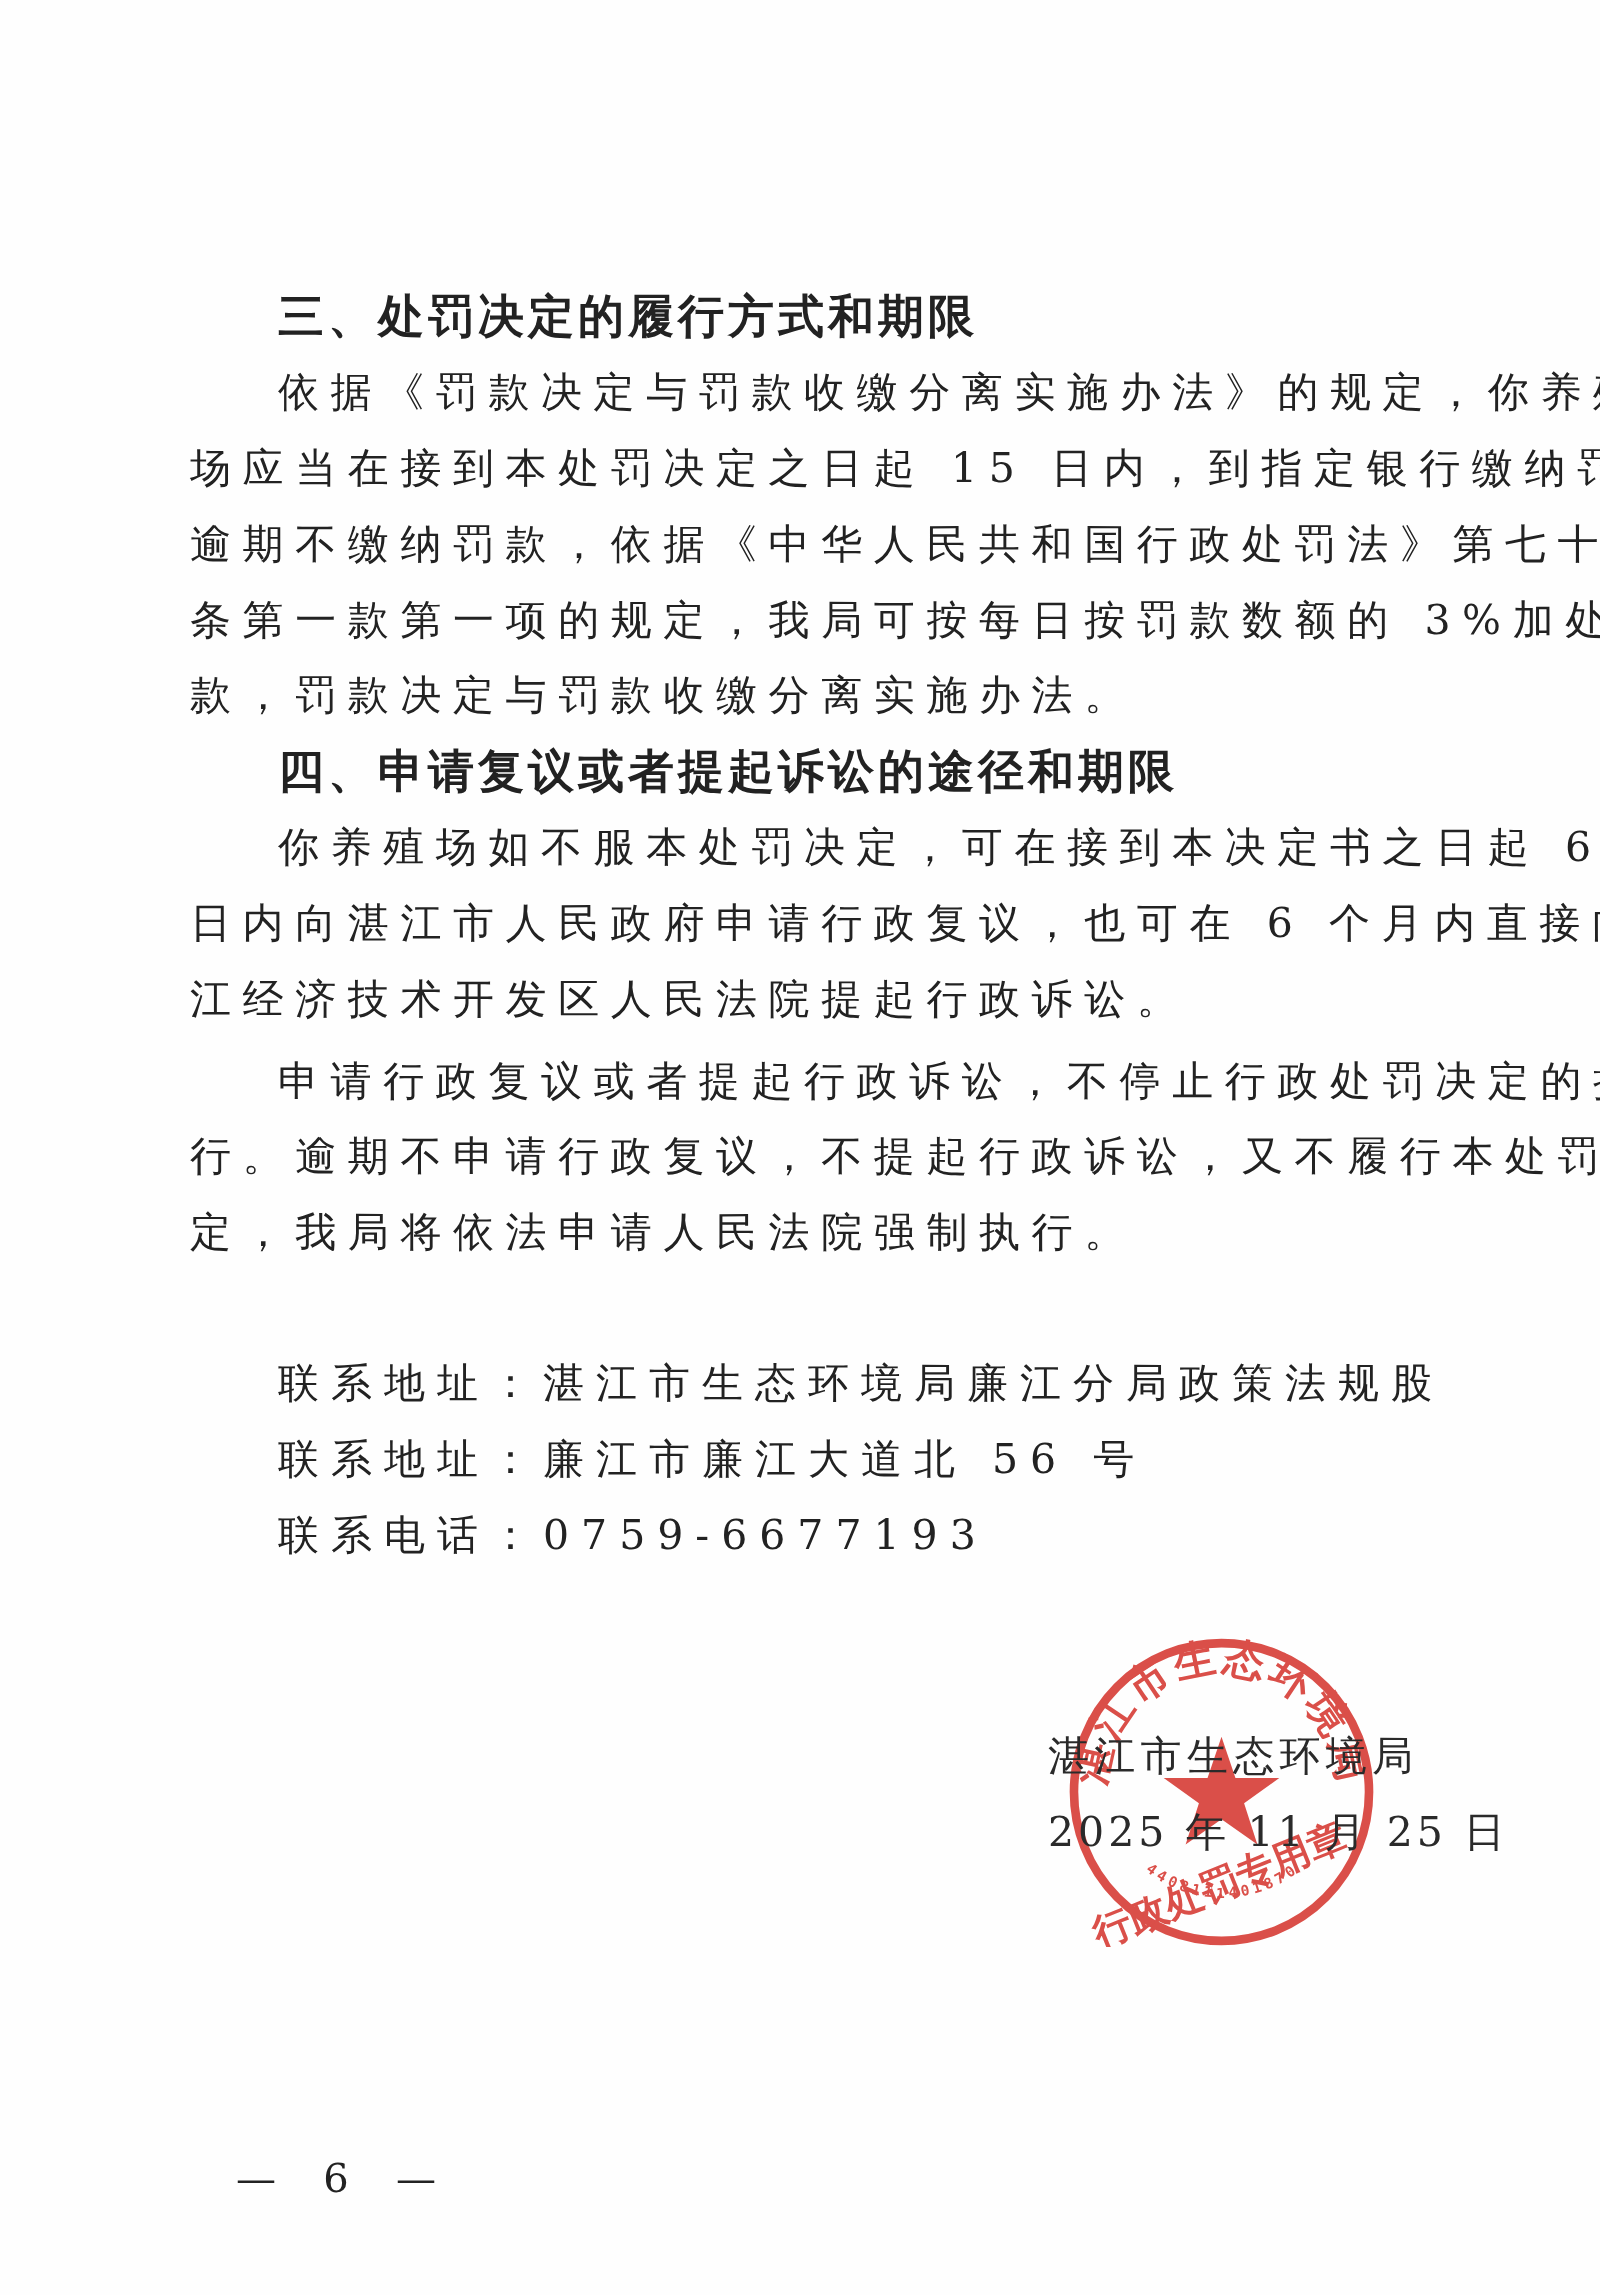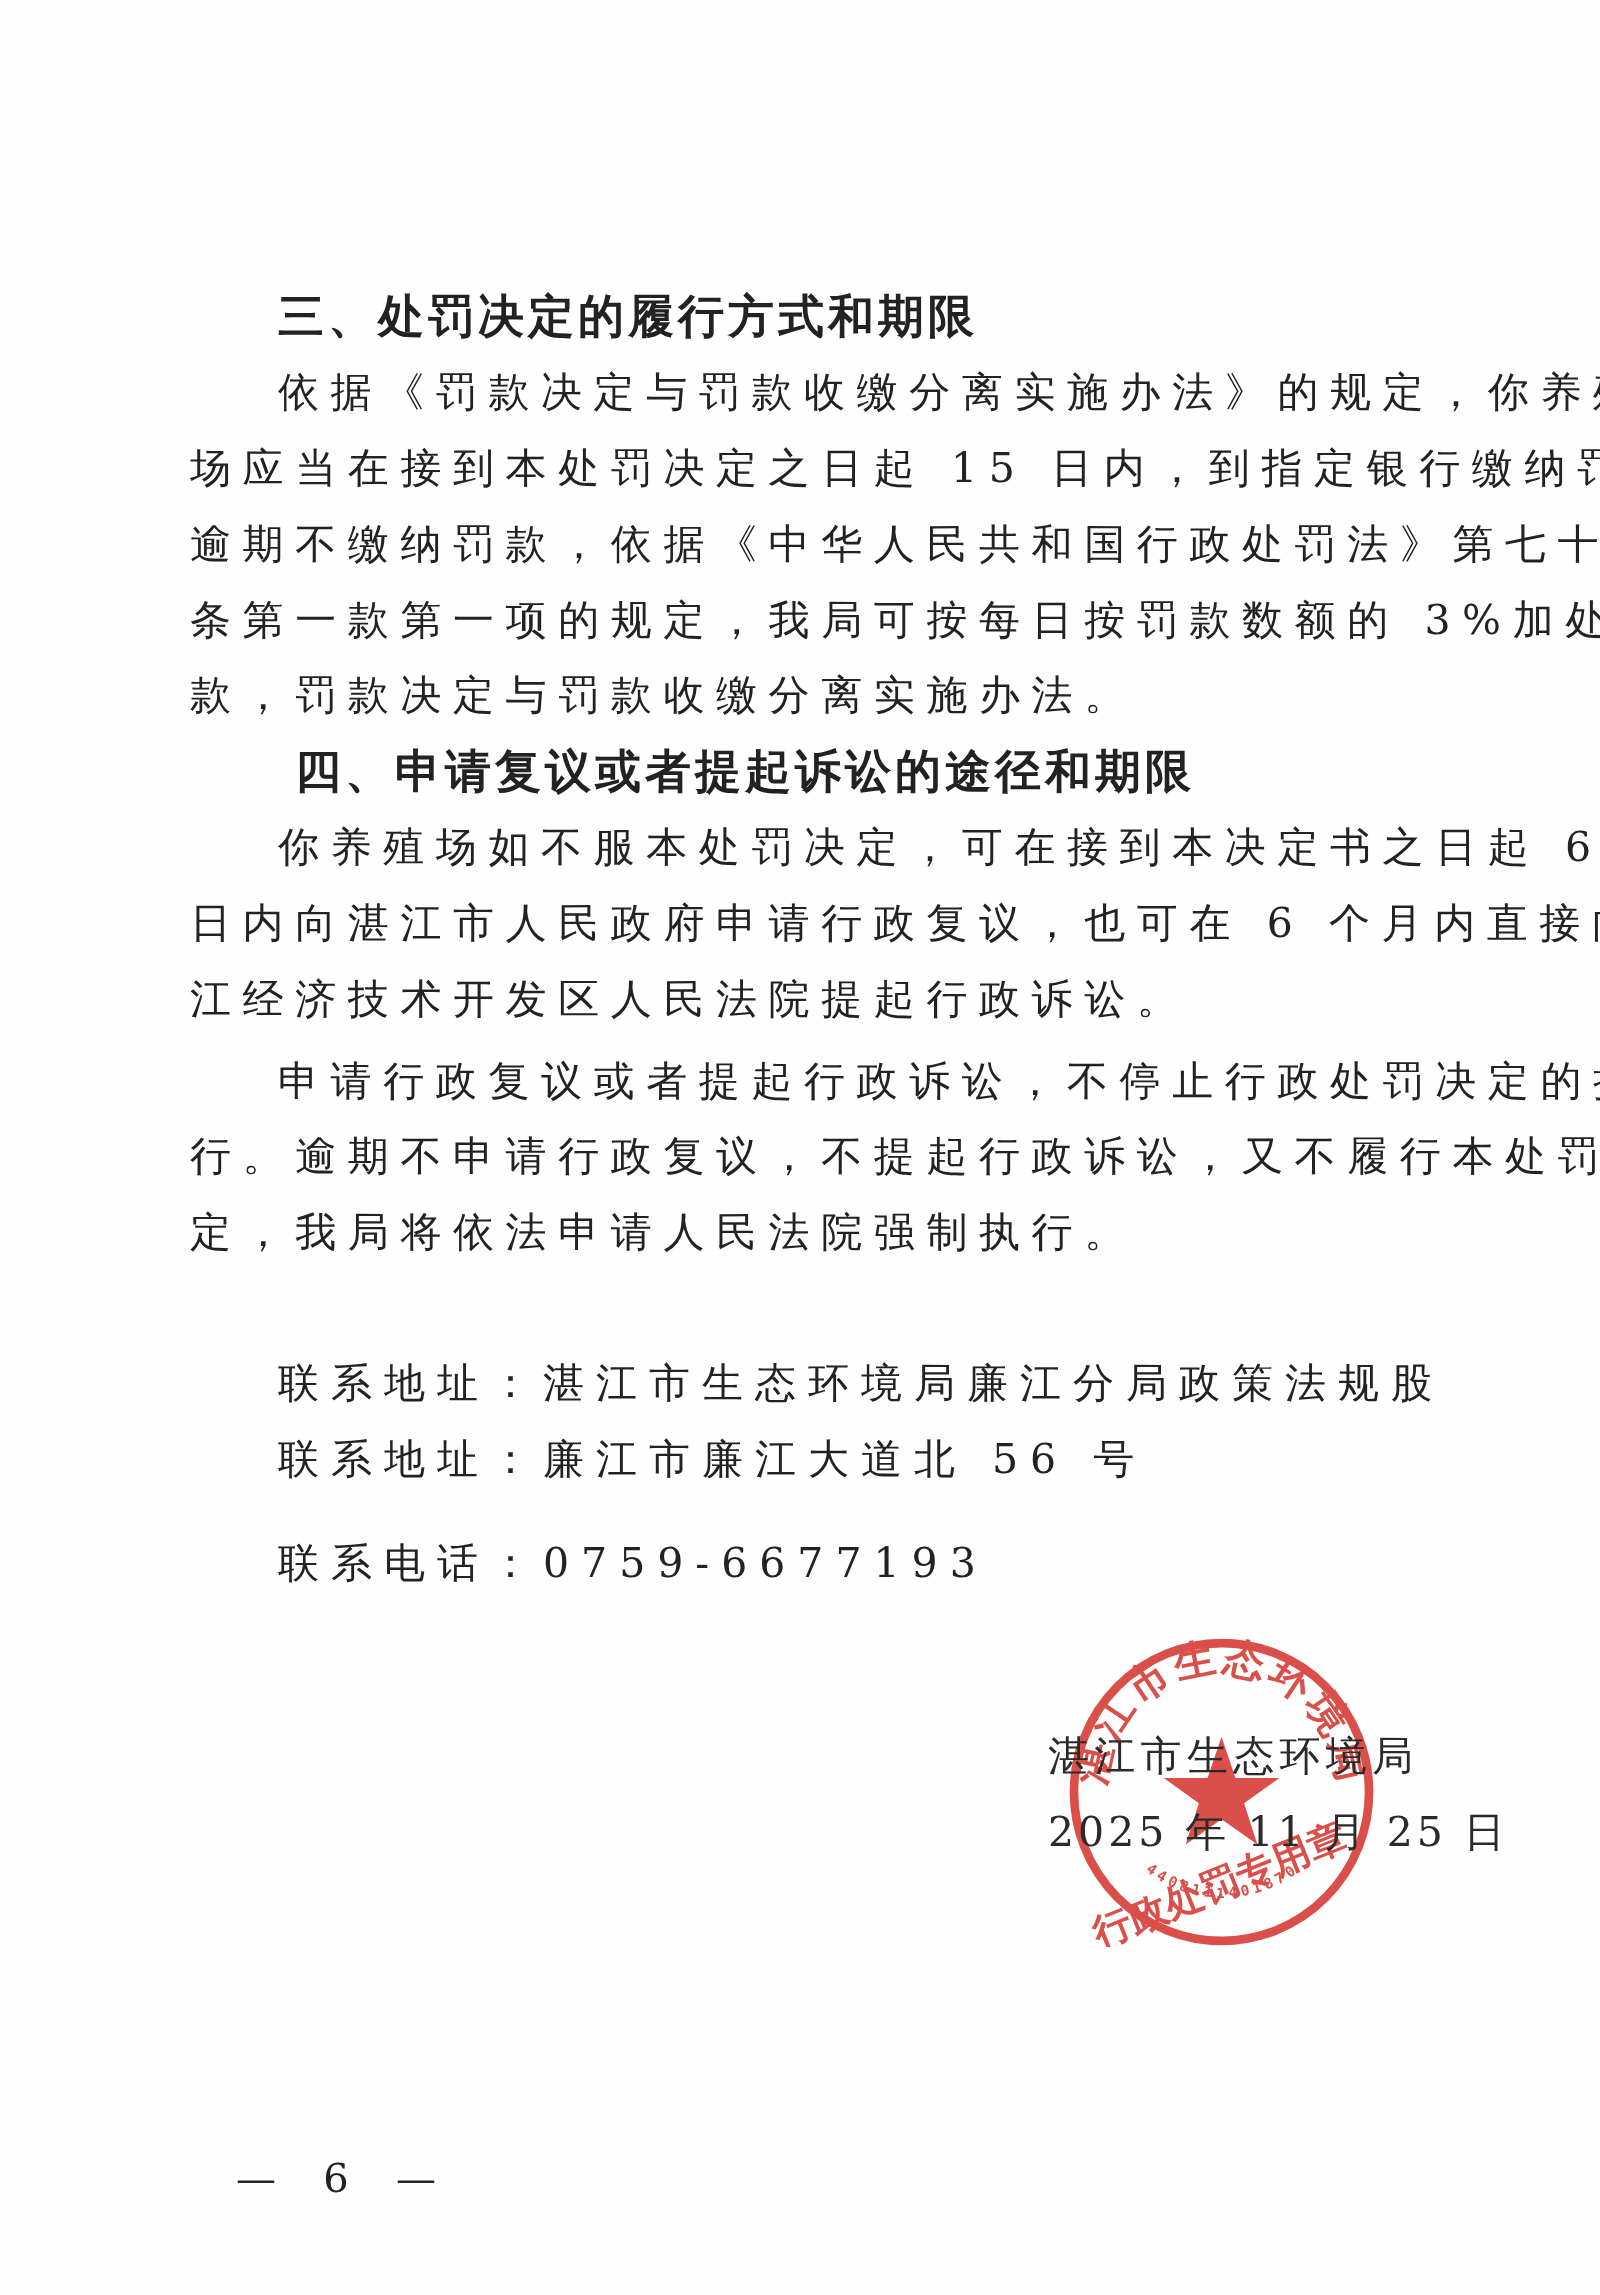--- a/index.html
+++ b/index.html
@@ -33,31 +33,31 @@
 
 <div class="page">
 
   <div class="line heading indent" style="top:290px;">三、处罚决定的履行方式和期限</div>
   <div class="line indent" style="top:366px;">依据《罚款决定与罚款收缴分离实施办法》的规定，你养殖</div>
   <div class="line" style="top:442px;">场应当在接到本处罚决定之日起 15 日内，到指定银行缴纳罚款。</div>
   <div class="line" style="top:518px;">逾期不缴纳罚款，依据《中华人民共和国行政处罚法》第七十二</div>
   <div class="line" style="top:594px;">条第一款第一项的规定，我局可按每日按罚款数额的 3%加处罚</div>
   <div class="line" style="top:669px;">款，罚款决定与罚款收缴分离实施办法。</div>
 
-  <div class="line heading indent" style="top:745px;margin-left:17px;">四、申请复议或者提起诉讼的途径和期限</div>
+  <div class="line heading indent" style="top:745px;">四、申请复议或者提起诉讼的途径和期限</div>
   <div class="line indent" style="top:821px;">你养殖场如不服本处罚决定，可在接到本决定书之日起 60</div>
   <div class="line" style="top:897px;">日内向湛江市人民政府申请行政复议，也可在 6 个月内直接向湛</div>
   <div class="line" style="top:973px;">江经济技术开发区人民法院提起行政诉讼。</div>
   <div class="line indent" style="top:1055px;">申请行政复议或者提起行政诉讼，不停止行政处罚决定的执</div>
   <div class="line" style="top:1130px;">行。逾期不申请行政复议，不提起行政诉讼，又不履行本处罚决</div>
   <div class="line" style="top:1206px;">定，我局将依法申请人民法院强制执行。</div>
 
   <div class="line contact" style="top:1357px; width:auto;">联系地址：湛江市生态环境局廉江分局政策法规股</div>
   <div class="line contact" style="top:1433px; width:auto;">联系地址：廉江市廉江大道北 56 号</div>
-  <div class="line contact" style="top:1509px; width:auto;margin-top:28px;">联系电话：0759-6677193</div>
+  <div class="line contact" style="top:1509px; width:auto;">联系电话：0759-6677193</div>
 
   <svg class="stamp" viewBox="0 0 462 466">
     <defs>
       <path id="topArc" d="M 70 300 A 175 178 0 1 1 392 300"></path>
       <path id="botArc" d="M 95 330 A 170 150 0 0 0 370 330"></path>
     </defs>
     <ellipse cx="231" cy="233" rx="222" ry="224" fill="none" stroke="#d8413a" stroke-width="13"></ellipse>
     <text font-family="DejaVu Sans, sans-serif" font-weight="bold" font-size="62" fill="#d8413a" letter-spacing="6">
       <textPath href="#topArc" startOffset="50%" text-anchor="middle">湛江市生态环境局</textPath>
     </text>

